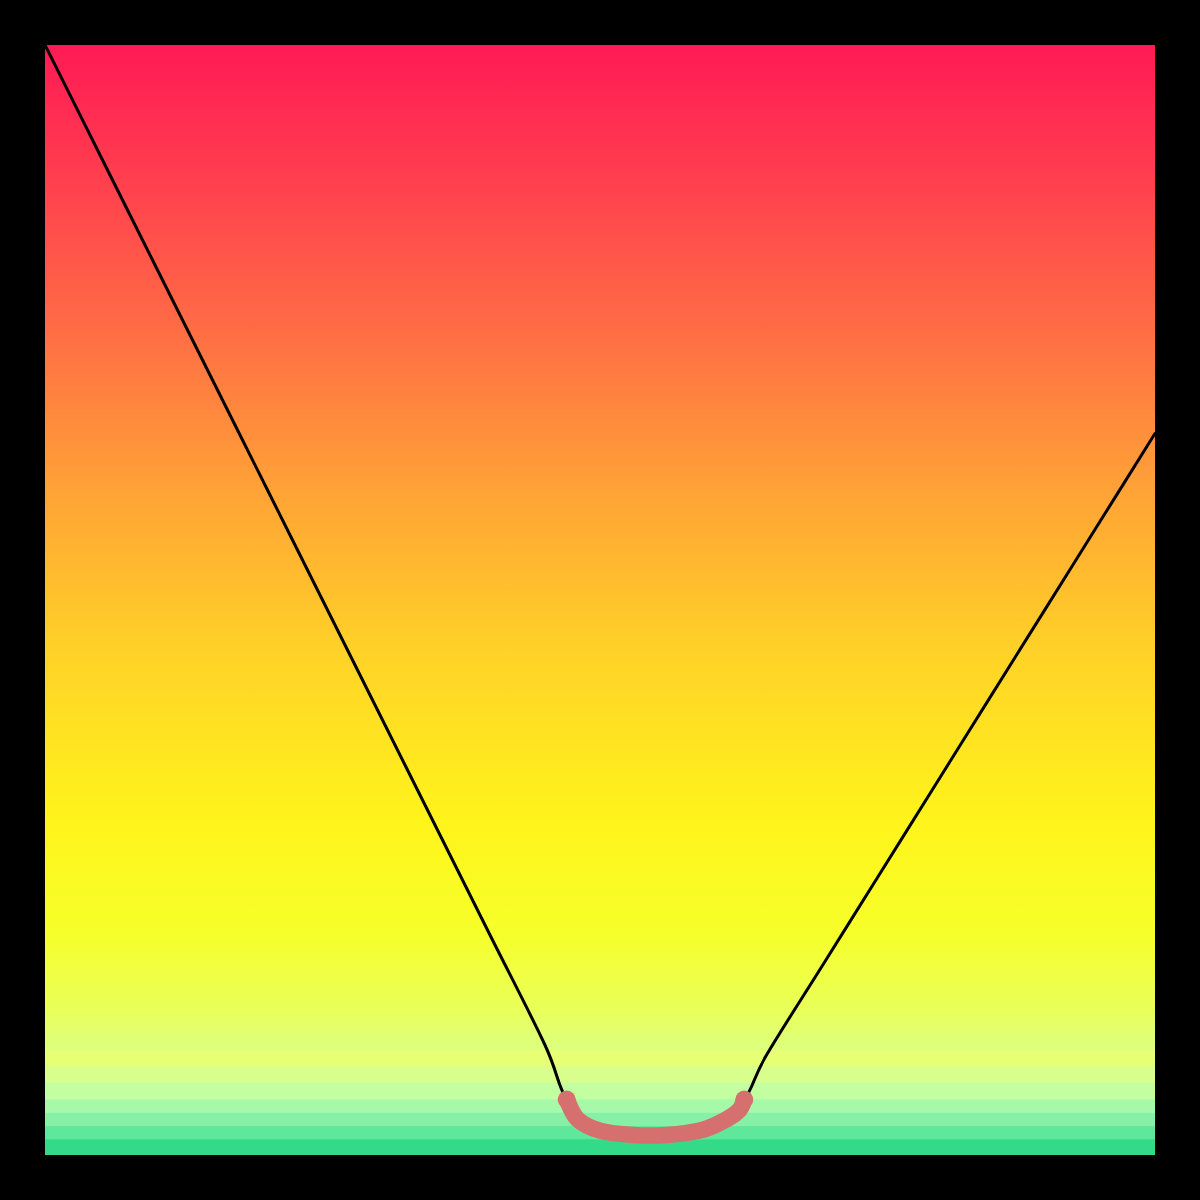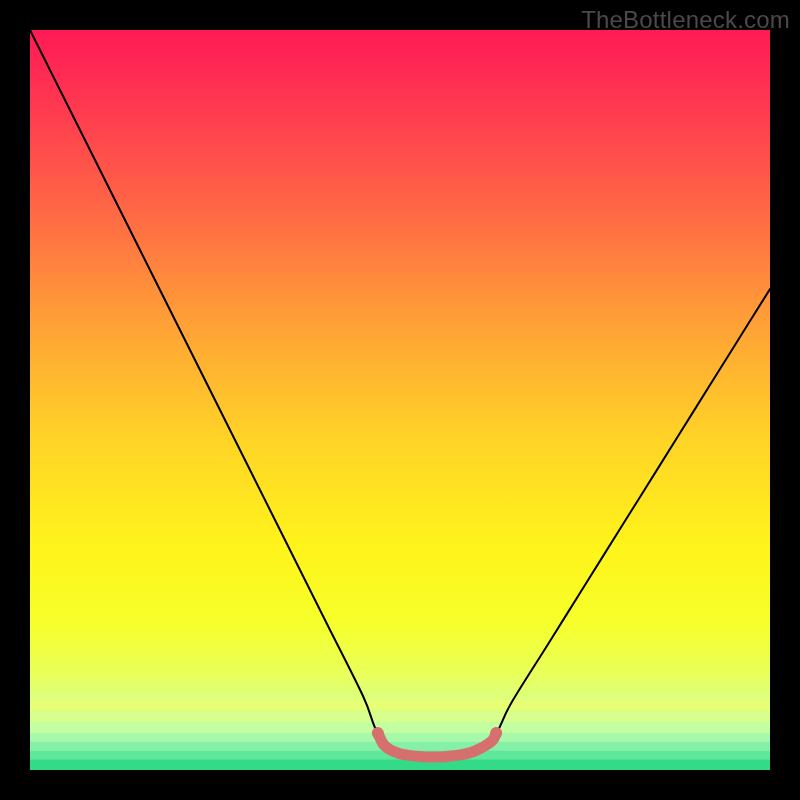--- a/index.html
+++ b/index.html
@@ -35,21 +35,20 @@
     height: 740px;
   }
   svg {
     display: block;
   }
 </style>
 </head>
 <body>
 
 <div class="frame">
-  <div class="watermark">TheBottleneck.com</div>
   <div class="plot-wrap">
     <svg id="chart-svg" width="740" height="740" viewBox="0 0 740 740">
         <defs>
           <linearGradient id="bg-grad" x1="0" y1="0" x2="0" y2="1">
             <stop offset="0%" stop-color="#ff1a55"></stop>
             <stop offset="10%" stop-color="#ff3850"></stop>
             <stop offset="25%" stop-color="#ff6a45"></stop>
             <stop offset="40%" stop-color="#ffa236"></stop>
             <stop offset="55.00000000000001%" stop-color="#ffd327"></stop>
             <stop offset="70%" stop-color="#fff41b"></stop>

